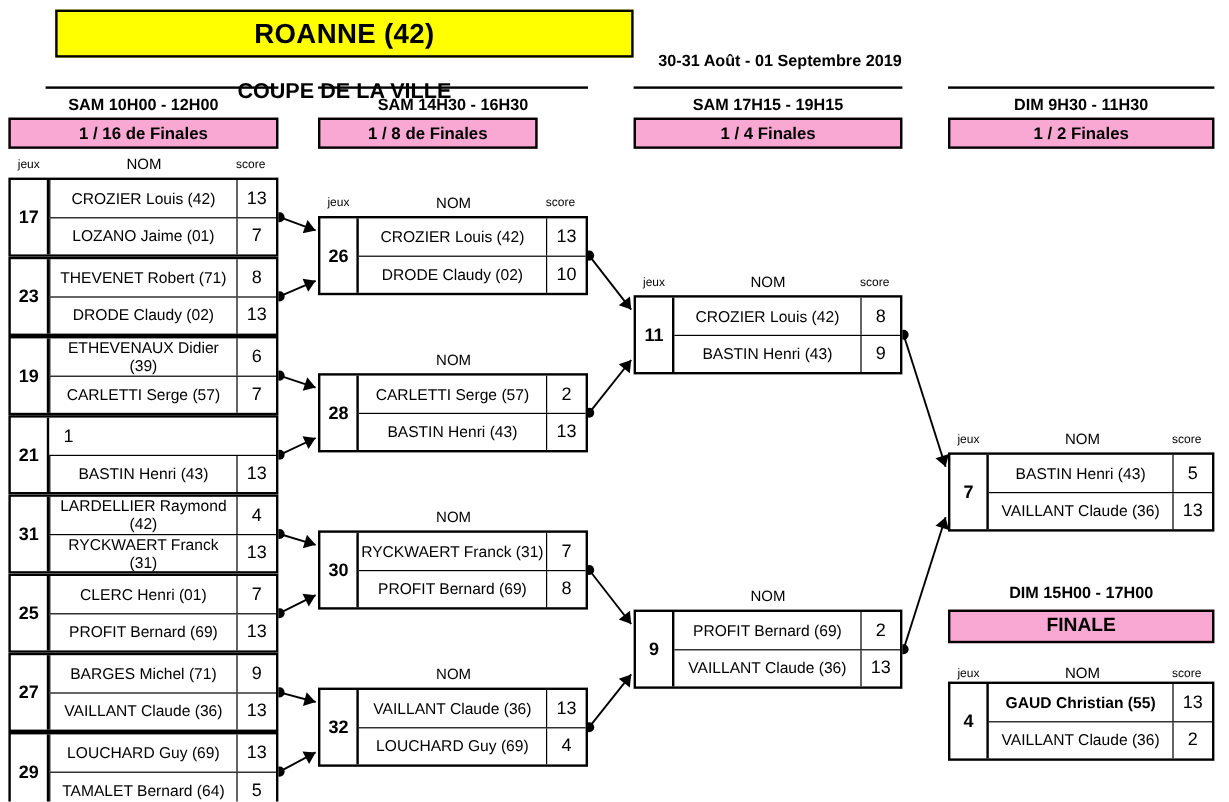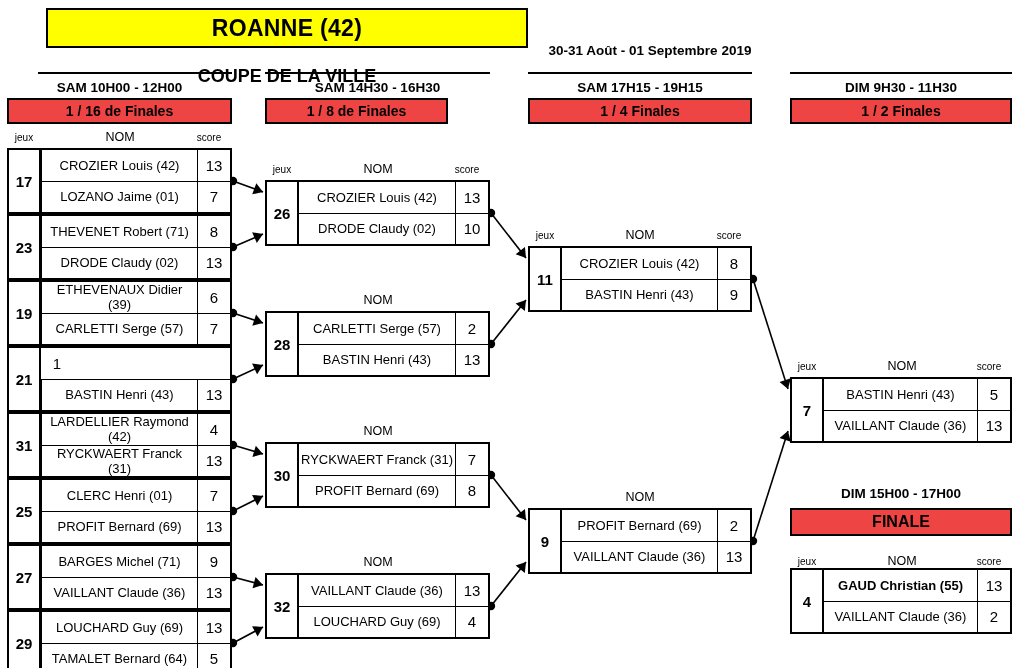--- a/index.html
+++ b/index.html
@@ -33,21 +33,21 @@
     text-align:center;font-size:13.5px;font-weight:bold;line-height:17px;
   }
 
   
   .rule{border-top:2px solid #000;height:0;}
   .round-time{
     text-align:center;font-size:13.5px;font-weight:bold;height:18px;
     display:flex;align-items:center;justify-content:center;
   }
   .round-chip{
-    background:#ef4444;border:2px solid #000;height:26px;
+    background:#f9a8d4;border:2px solid #000;height:26px;
     display:flex;align-items:center;justify-content:center;
     font-size:14px;font-weight:bold;
   }
 
   
   .match{border:2px solid #000;background:#fff;display:flex;}
   .m-jeux{
     width:30px;flex:0 0 30px;border-right:2px solid #000;
     display:flex;align-items:center;justify-content:center;
     font-size:15px;font-weight:bold;

